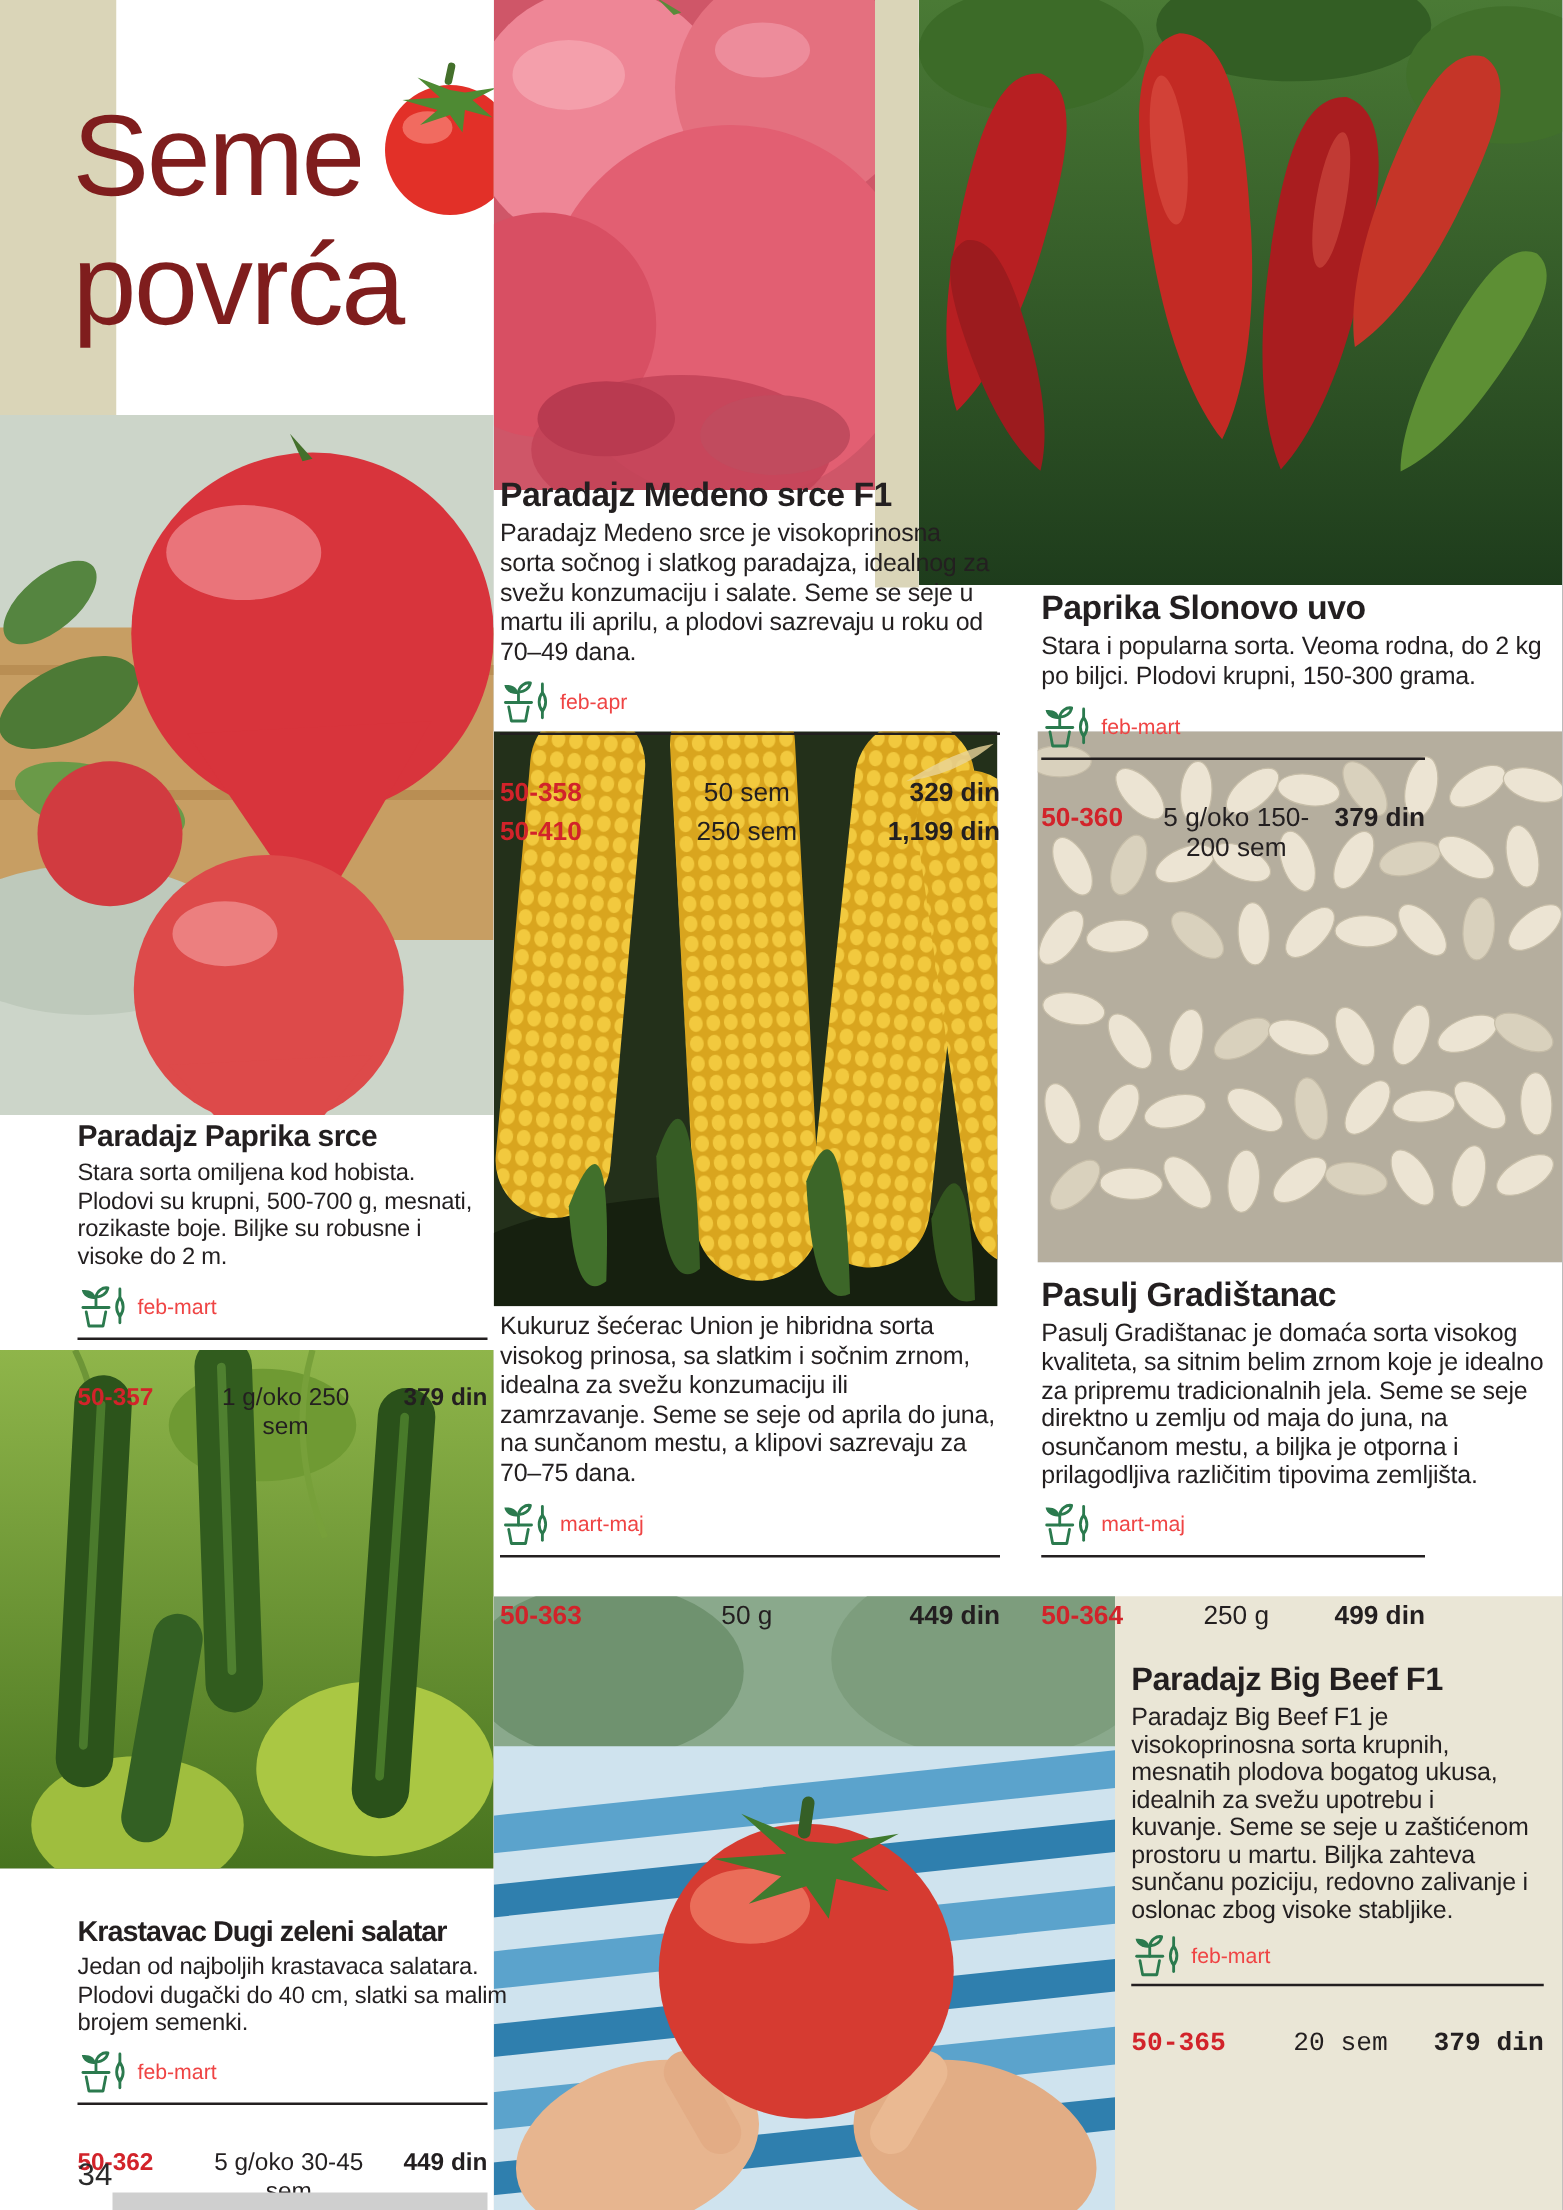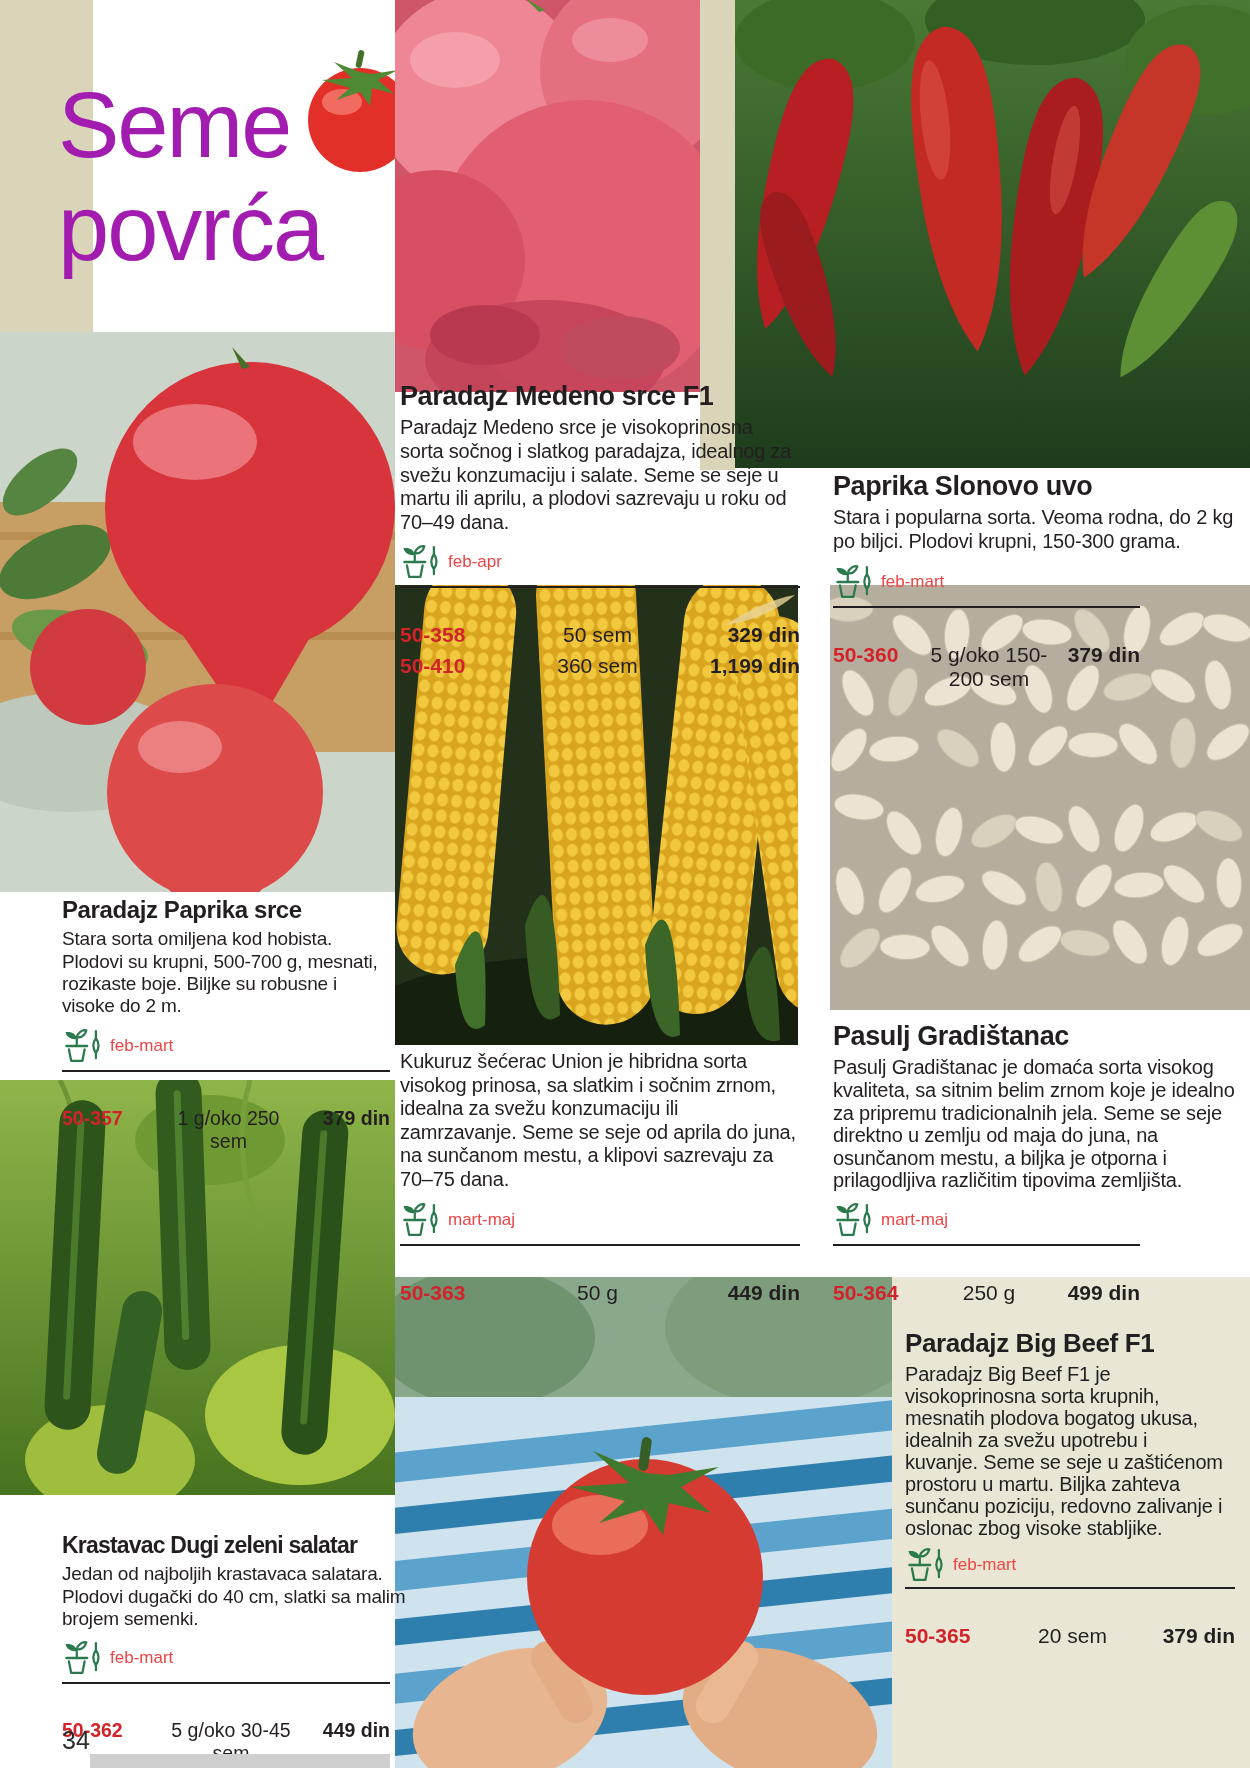--- a/index.html
+++ b/index.html
@@ -1,20 +1,20 @@
 <!DOCTYPE html>
 <html><head>
 <meta charset="utf-8">
 <style>
   html,body{margin:0;padding:0;background:#888;}
   .page{position:relative;width:1250px;height:1768px;margin:0 auto;background:#ffffff;overflow:hidden;
         font-family:"Liberation Sans","DejaVu Sans",sans-serif;color:#231f20;}
   .abs{position:absolute;}
   .strip{background:#dad5b8;}
-  .page-title{position:absolute;left:58px;top:74px;font-size:92px;line-height:103px;color:#a21caf;
+  .page-title{position:absolute;left:58px;top:74px;font-size:92px;line-height:103px;color:#7f1d1d;
               letter-spacing:-2px;font-weight:normal;}
   .photo{position:absolute;overflow:hidden;background:#ddd;}
   .photo svg{display:block;}
   .product{position:absolute;}
   .product h2{margin:0 0 6px 0;font-size:27px;line-height:1.05;letter-spacing:-0.4px;white-space:nowrap;color:#231f20;}
   .product p{margin:0 0 8px 0;font-size:20px;line-height:1.18;letter-spacing:-0.2px;color:#231f20;}
   .small .product-h2, .small h2{font-size:24px;}
   .small p{font-size:19px;}
   .season{display:flex;align-items:center;height:40px;margin:0 0 4px 0;}
   .season-icon{display:inline-block;width:40px;height:38px;}
@@ -274,21 +274,21 @@
     </div>
     <div class="ptable" style="width:400px;">
       <div class="rule"></div>
       <div class="price-row">
         <span class="code">50-358</span>
         <span class="qty">50 sem</span>
         <span class="price">329 din</span>
       </div>
       <div class="price-row">
         <span class="code">50-410</span>
-        <span class="qty">360 sem</span>
+        <span class="qty">250 sem</span>
         <span class="price">1,199 din</span>
       </div>
     </div>
   </section>
 
   <section class="product" style="left:833px;top:472px;width:402px;">
     <h2>Paprika Slonovo uvo</h2>
     <p>Stara i popularna sorta. Veoma rodna, do 2 kg po biljci. Plodovi krupni, 150-300 grama.</p>
     <div class="season">
       <span class="season-icon"><svg width="40" height="38" viewBox="0 0 46 42" fill="none" stroke="#2b7a4e" stroke-width="2.6" stroke-linecap="round" stroke-linejoin="round">
@@ -399,21 +399,21 @@
             <path d="M8,25 l2.5,13 h13 l2.5,-13"></path>
             <path d="M17,21 v-8"></path>
             <path d="M17,13 C11,14 5,11 4,5 C11,4 16,7 17,13 Z" fill="#2b7a4e" stroke="none"></path>
             <path d="M17,11 C18,6 23,2 28,3 C27,8 22,12 17,11 Z"></path>
             <path d="M39,4 v8"></path>
             <path d="M39,12 c-4,5 -4,12 0,17 c4,-5 4,-12 0,-17 z"></path>
             <path d="M39,29 v6"></path>
           </svg></span>
       <span class="season-label">feb-mart</span>
     </div>
-    <div class="ptable" style="width:330px;">
+    <div class="ptable" style="width:330px;font-family:Liberation Mono, monospace;">
       <div class="rule"></div>
       <div class="price-row">
         <span class="code" style="width:95px;">50-365</span>
         <span class="qty">20 sem</span>
         <span class="price" style="width:90px;">379 din</span>
       </div>
     </div>
   </section>
 
   <section class="product small" style="left:62px;top:1533px;width:345px;">

